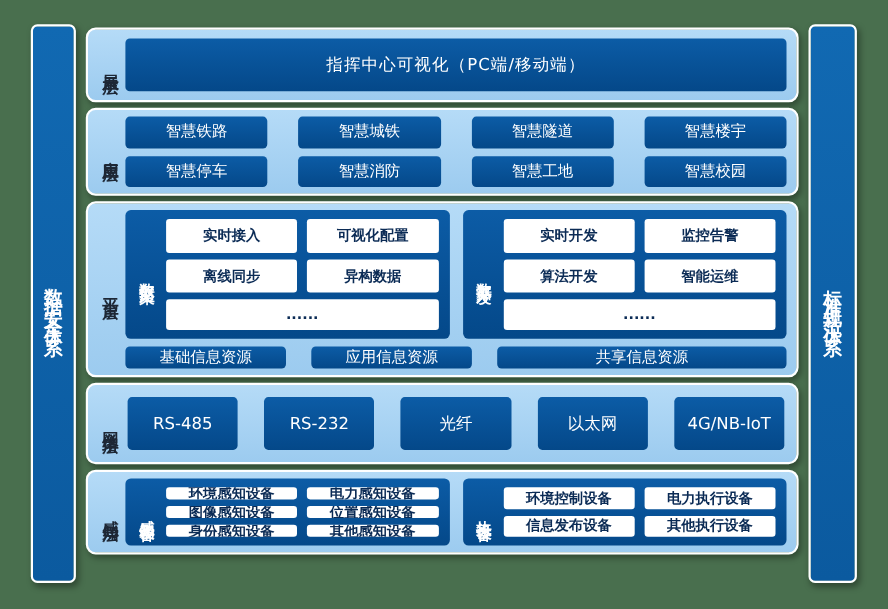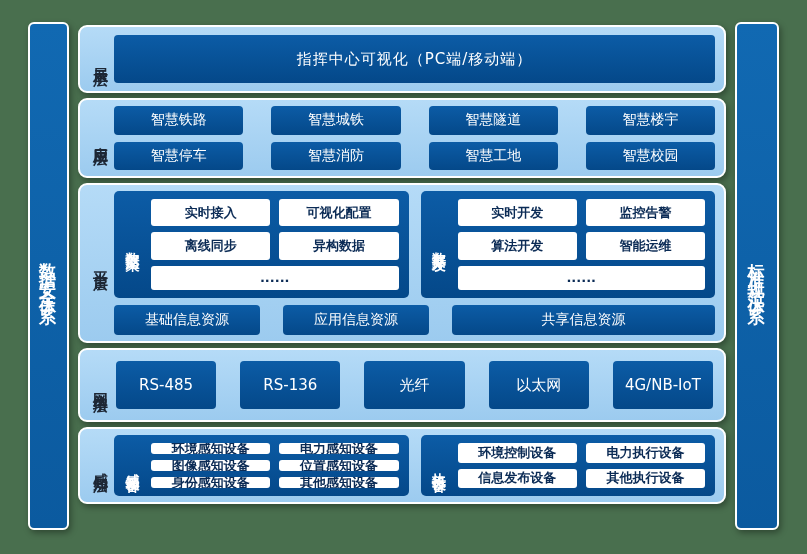--- a/index.html
+++ b/index.html
@@ -65,21 +65,21 @@
     writing-mode:vertical-rl; color:#ffffff; font-size:14px; font-weight:bold;
     letter-spacing:2px; white-space:nowrap;
   }
   .group-grid { flex:1; display:grid; grid-template-columns:1fr 1fr; gap:6px 9px; min-width:0; }
   .chip {
     background:#ffffff; border-radius:3px; color:#0B2B55; font-size:13px; font-weight:600;
     display:flex; align-items:center; justify-content:center; text-align:center;
     white-space:nowrap; overflow:hidden;
   }
   .chip.wide { grid-column:1 / span 2; }
-  .resources-row { display:flex; gap:23px; height:30px; flex:none; }
+  .resources-row { display:flex; gap:23px; height:20px; flex:none; }
   .res-box { flex:1; font-size:14px; }
   .res-box.wide { flex:1.8; }
   
   .net-row { display:flex; gap:24px; align-items:center; height:100%; padding:0 2px; }
   .net-box { flex:1; height:48px; font-size:15px; }
   
   .perc-content { display:flex; gap:12px; height:100%; }
   .perc-grid-3r { grid-template-rows:repeat(3,1fr); }
   .perc-grid-2r { grid-template-rows:repeat(2,1fr); }
 </style>
@@ -161,21 +161,21 @@
         </div>
       </div>
     </div>
 
     <div class="panel p-network">
       <div class="layer-label">
         <span>网络层</span>
       </div>
       <div class="panel-content net-row">
         <div class="darkbox net-box">RS-485</div>
-        <div class="darkbox net-box">RS-136</div>
+        <div class="darkbox net-box">RS-232</div>
         <div class="darkbox net-box">光纤</div>
         <div class="darkbox net-box">以太网</div>
         <div class="darkbox net-box">4G/NB-IoT</div>
       </div>
     </div>
 
     <div class="panel p-perception">
       <div class="layer-label">
         <span>感知层</span>
       </div>

